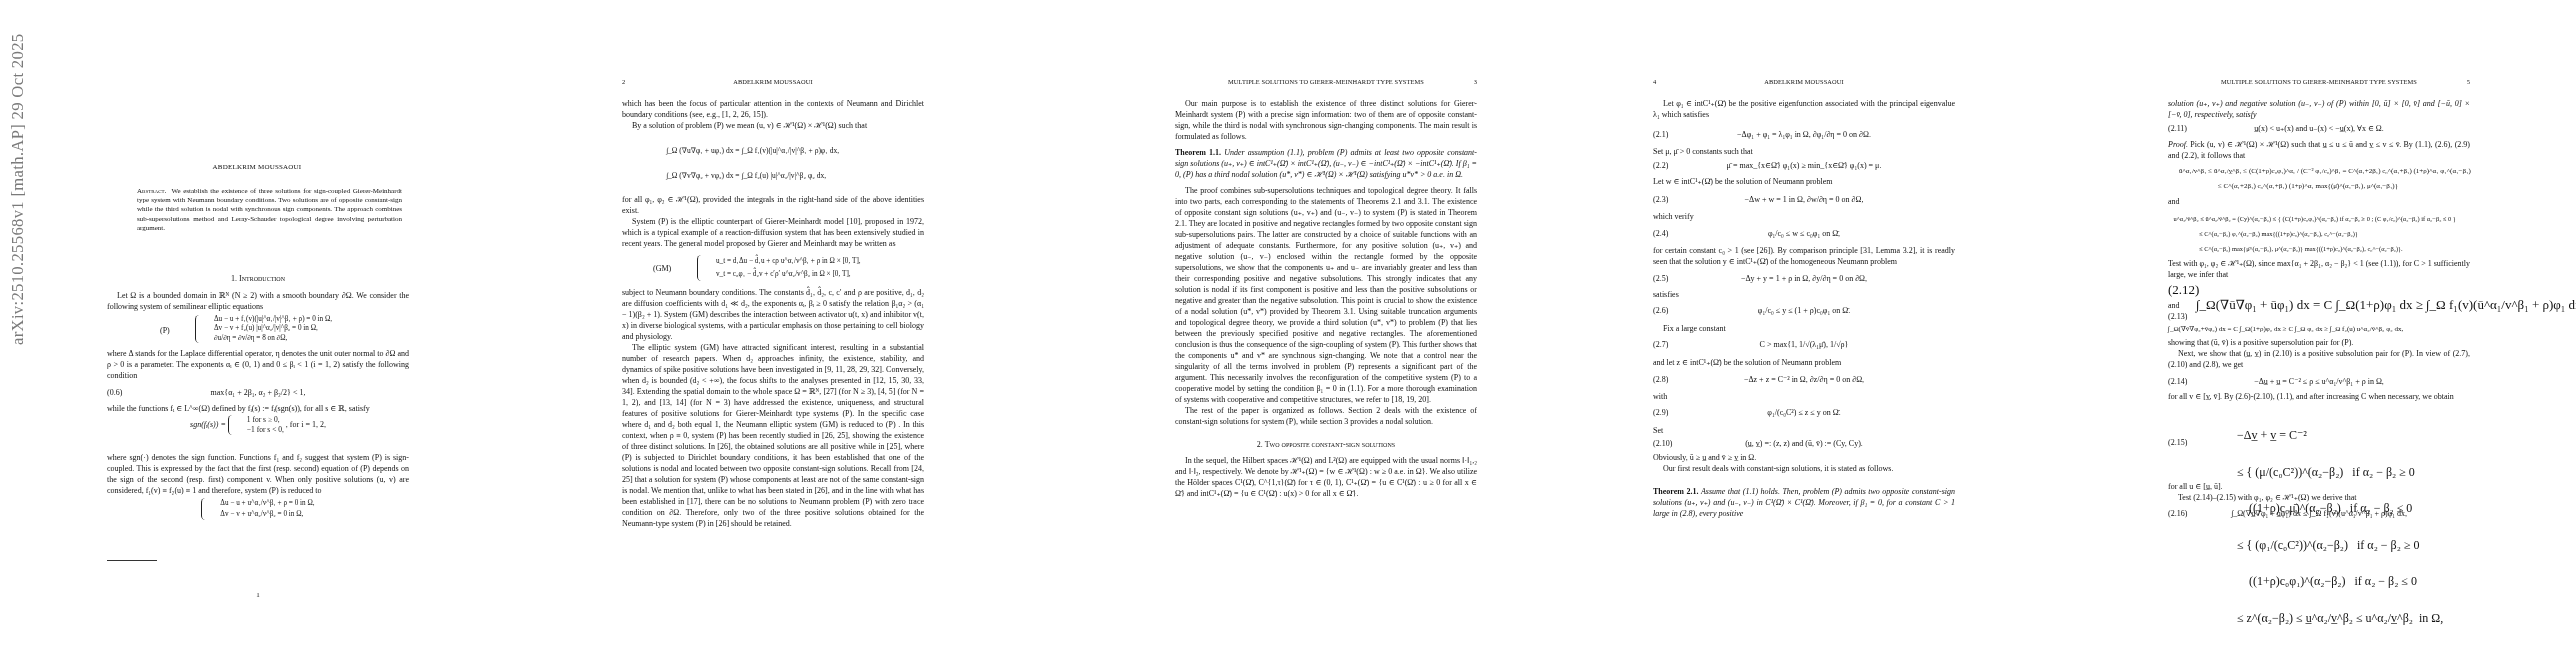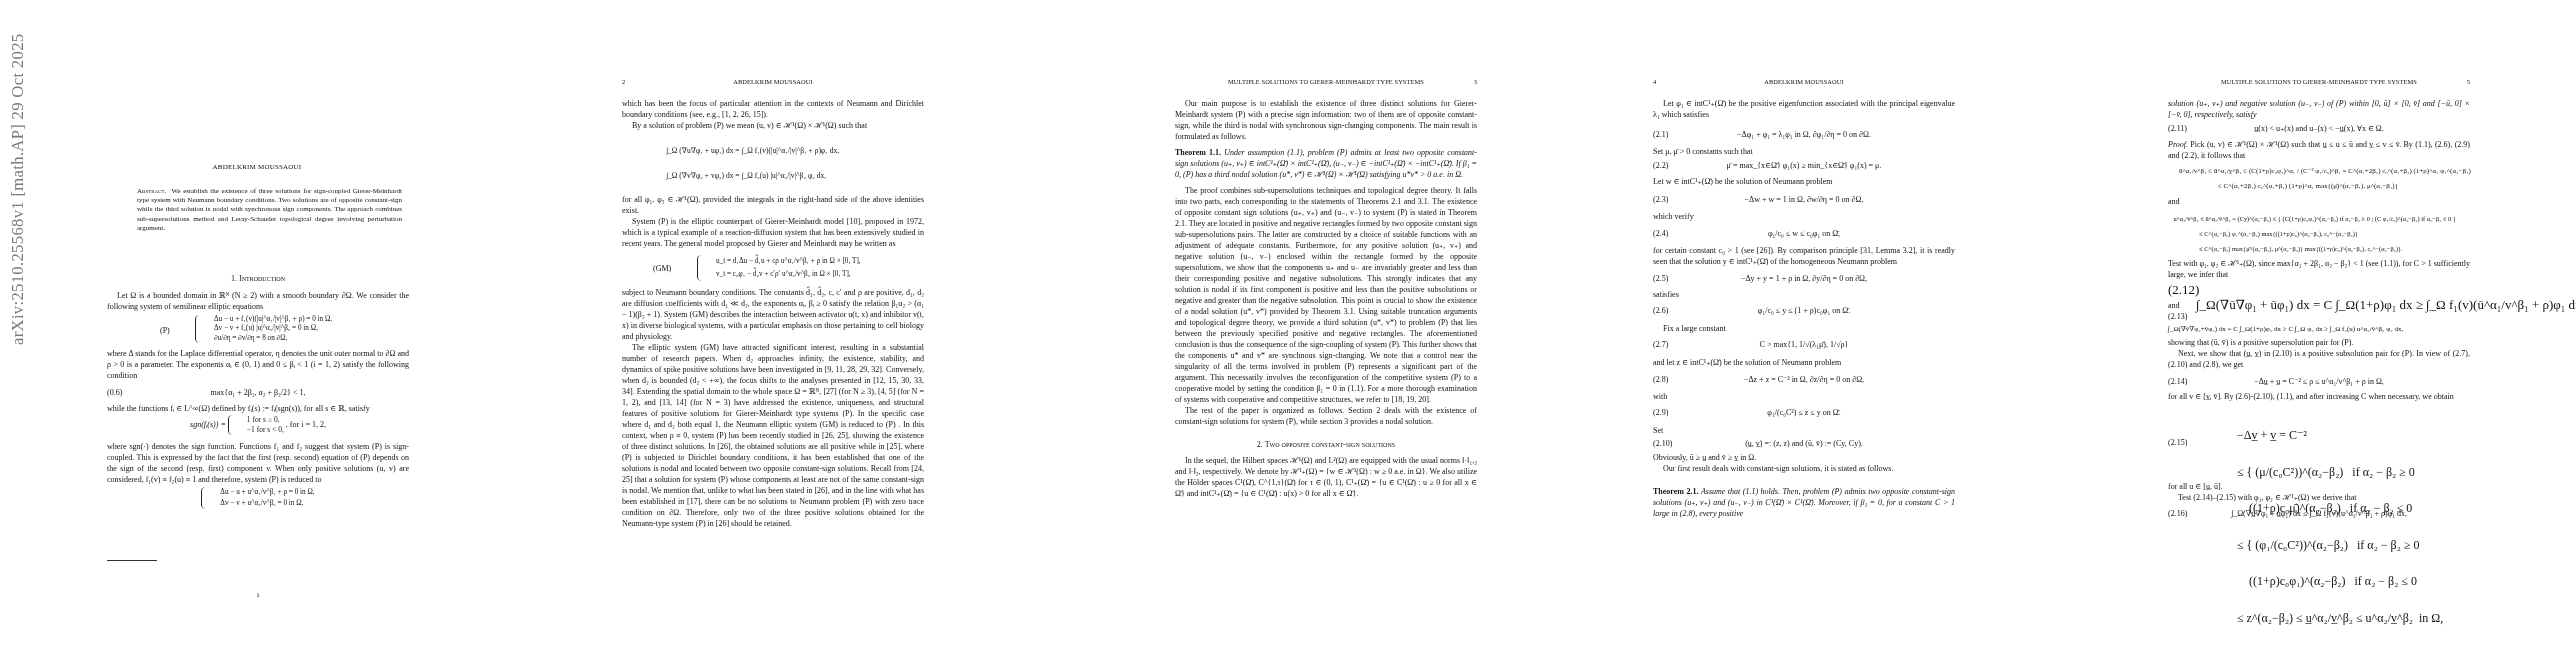--- a/index.html
+++ b/index.html
@@ -68,21 +68,21 @@
     </div>
     <p>while the functions fᵢ ∈ L^∞(Ω) defined by fᵢ(s) := fᵢ(sgn(s)), for all s ∈ ℝ, satisfy</p>
     <div style="text-align:center;height:22px;margin-top:1.1px;white-space:nowrap">
       <span class="it">sgn(fᵢ(s)) =</span>
       <span class="case" style="font-size:7.5px;line-height:10px">
         <div>1    for s ≥ 0,</div>
         <div>−1   for s &lt; 0,</div>
       </span>
       <span>, for i = 1, 2,</span>
     </div>
-    <p style="margin-top:4px">where sgn(·) denotes the sign function. Functions f₁ and f₂ suggest that system (P) is sign-coupled. This is expressed by the fact that the first (resp. second) equation of (P) depends on the sign of the second (resp. first) component v. When only positive solutions (u, v) are considered, f₁(v) ≡ f₂(u) ≡ 1 and therefore, system (P) is reduced to</p>
+    <p style="margin-top:15px">where sgn(·) denotes the sign function. Functions f₁ and f₂ suggest that system (P) is sign-coupled. This is expressed by the fact that the first (resp. second) equation of (P) depends on the sign of the second (resp. first) component v. When only positive solutions (u, v) are considered, f₁(v) ≡ f₂(u) ≡ 1 and therefore, system (P) is reduced to</p>
     <div style="text-align:center;margin-top:1.7px">
       <span class="case" style="font-size:7.2px;line-height:11px">
         <div>Δu − u + u^α₁/v^β₁ + ρ = 0   in Ω,</div>
         <div>Δv − v + u^α₂/v^β₂ = 0        in Ω,</div>
       </span>
     </div>
   </div>
 
   <div class="fnrule"></div>
   <div class="pgnum" style="top:591px">1</div>

